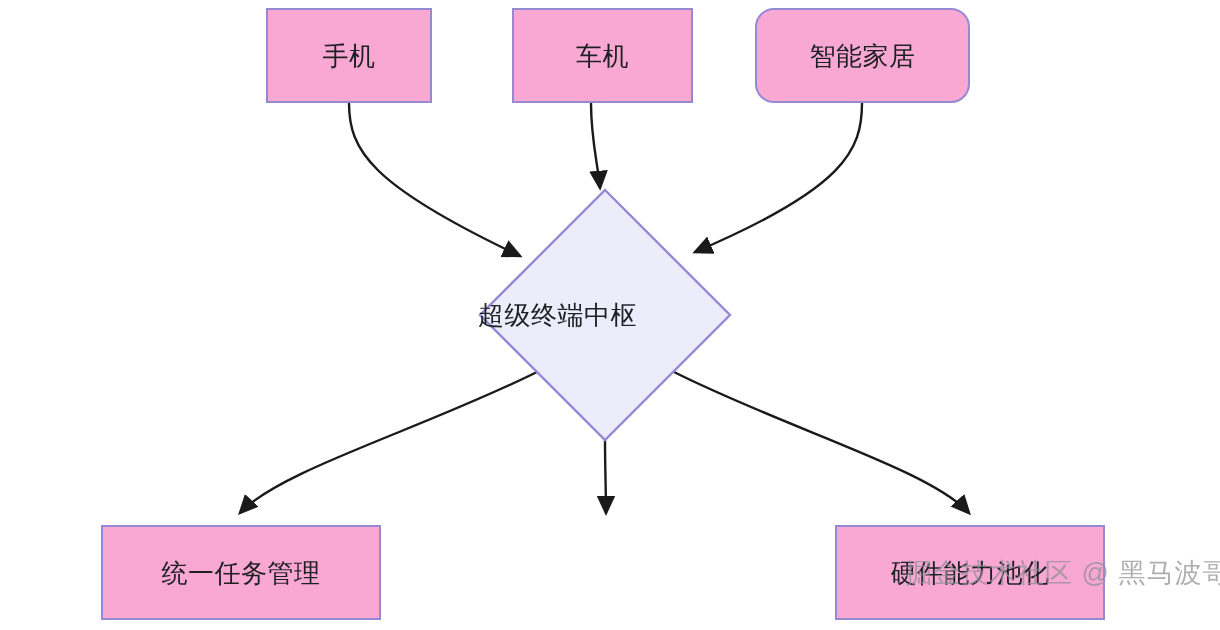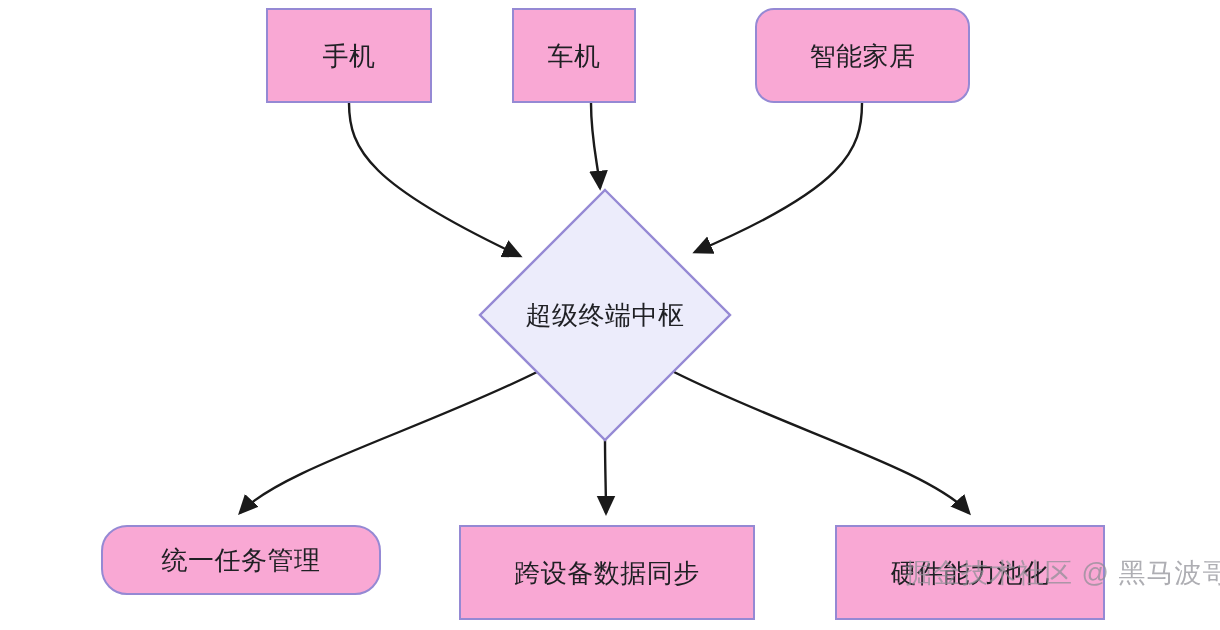--- a/index.html
+++ b/index.html
@@ -40,21 +40,20 @@
     color: #1f2024;
     font-size: 26px;
     line-height: 1;
     white-space: nowrap;
     letter-spacing: 0.5px;
   }
   .node-diamond-wrap {
     position: absolute;
     display: flex;
     align-items: center;
-    justify-content: center;
   }
   .diamond-shape {
     position: absolute;
     left: 0;
     top: 0;
     width: 100%;
     height: 100%;
   }
   .diamond-label {
     position: relative;
@@ -97,42 +96,39 @@
 
     <path d="M605,437 C605,470 606,490 606,513" fill="none" stroke="#1a1a1a" stroke-width="2.4" marker-end="url(#arrowhead)"></path>
 
     <path d="M674,372 C790,430 930,470 969,513" fill="none" stroke="#1a1a1a" stroke-width="2.4" marker-end="url(#arrowhead)"></path>
   </svg>
 
   <div class="node node-rect" style="left:266px; top:8px; width:166px; height:95px;">
     <span class="node-label">手机</span>
   </div>
 
-  <div class="node node-rect" style="left:512px; top:8px; width:124px; height:95px;">
+  <div class="node node-rect" style="left:512px; top:8px; width:181px; height:95px;">
     <span class="node-label">车机</span>
   </div>
 
   <div class="node node-rect" style="left:755px; top:8px; width:215px; height:95px;border-radius:19px;">
     <span class="node-label">智能家居</span>
   </div>
 
   <div class="node-diamond-wrap" style="left:478px; top:188px; width:254px; height:254px;">
     <svg class="diamond-shape" viewBox="0 0 254 254" preserveAspectRatio="none">
       <polygon points="127,2 252,127 127,252 2,127" fill="#ececfb" stroke="#9589d4" stroke-width="2.4"></polygon>
     </svg>
     <span class="diamond-label">超级终端中枢</span>
   </div>
 
-  <div class="node node-rect" style="left:101px; top:525px; width:280px; height:70px;border-radius:26px;">
+  <div class="node node-rect" style="left:101px; top:525px; width:280px; height:95px;">
     <span class="node-label">统一任务管理</span>
   </div>
 
-  <div class="node node-rect" style="left:459px; top:525px; width:296px; height:95px;">
-    <span class="node-label">跨设备数据同步</span>
-  </div>
 
   <div class="node node-rect" style="left:835px; top:525px; width:270px; height:95px;">
     <span class="node-label">硬件能力池化</span>
   </div>
 
   <div class="watermark" style="left:905px; top:560px;">掘金技术社区 @ 黑马波哥</div>
 
 </div>
 
 </body></html>

